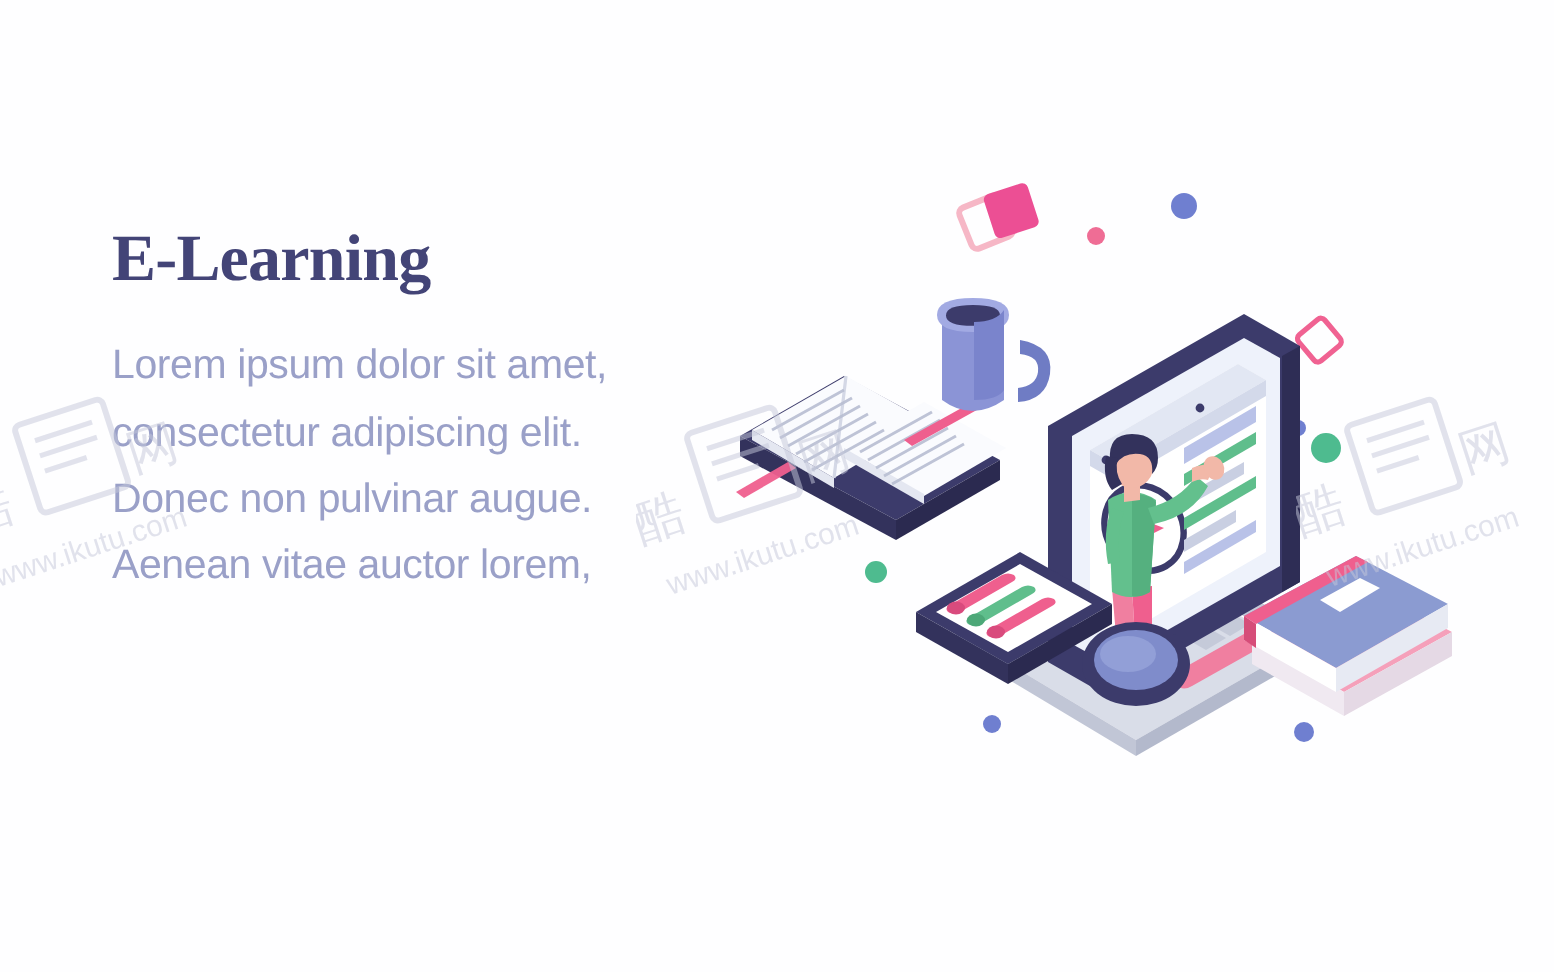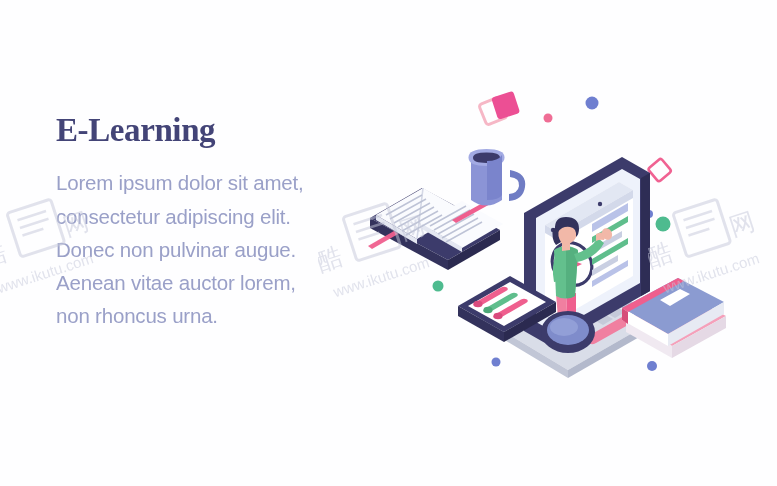--- a/index.html
+++ b/index.html
@@ -63,21 +63,20 @@
 
 <div class="banner">
 
   <div class="text-col">
     <h1 class="headline">E-Learning</h1>
     <p class="body-copy">
       <span>Lorem ipsum dolor sit amet,</span>
       <span>consectetur adipiscing elit.</span>
       <span>Donec non pulvinar augue.</span>
       <span>Aenean vitae auctor lorem,</span>
-      <span>non rhoncus urna.</span>
     </p>
   </div>
 
   <div class="illo">
     <svg viewBox="0 0 400 330" xmlns="http://www.w3.org/2000/svg">
 
       <g>
         <rect x="122" y="22" width="22" height="22" rx="3" transform="rotate(-22 133 33)" fill="none" stroke="#f6b7c6" stroke-width="3"></rect>
         <rect x="134" y="16" width="23" height="23" rx="3" transform="rotate(-18 145 27)" fill="#ec4f94"></rect>
         <rect x="291" y="84" width="17" height="17" rx="2.5" transform="rotate(-40 299 92)" fill="none" stroke="#f06292" stroke-width="2.6"></rect>

